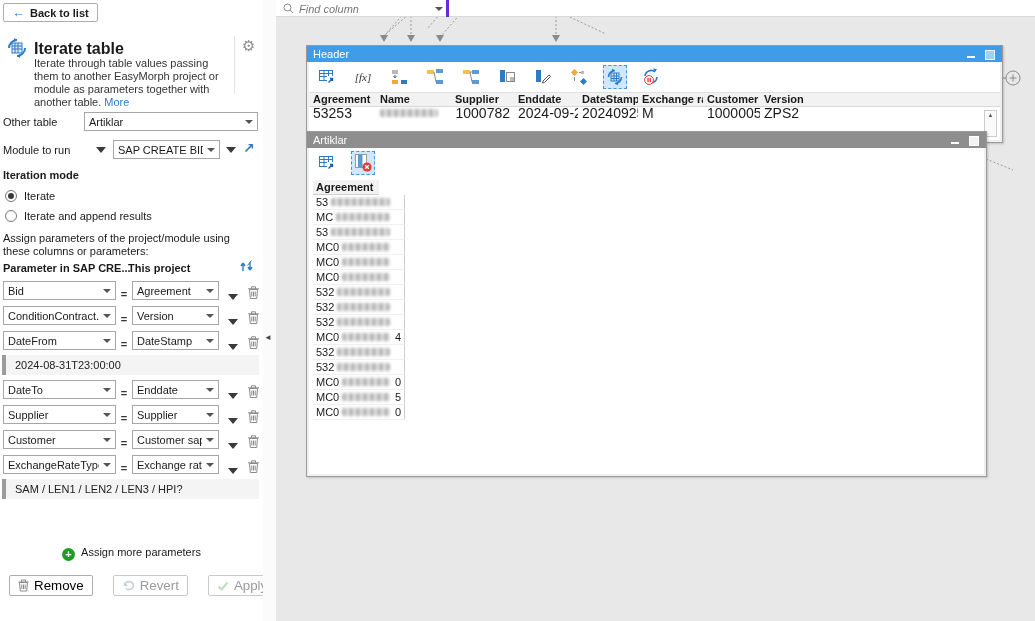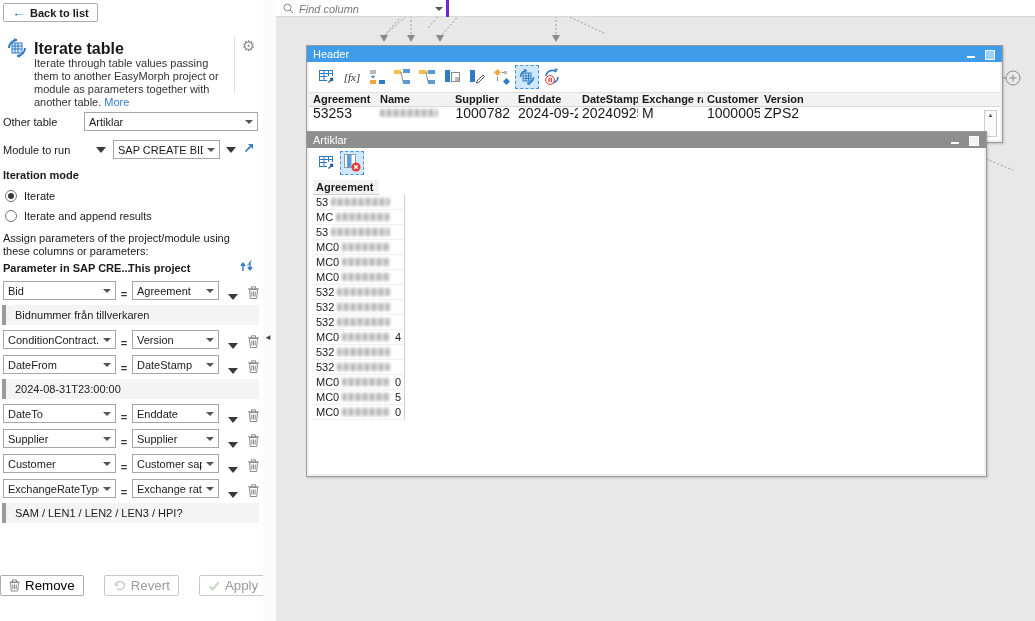--- a/index.html
+++ b/index.html
@@ -43,21 +43,21 @@
   #mappings{position:absolute;left:0;top:280px;width:263px}
   .map-row{display:flex;align-items:flex-end;height:20px;margin:0 0 5px 3px}
   .map-row .combo.c1{width:113px}
   .map-row .eq{width:16px;text-align:center;font-weight:bold;color:#333}
   .map-row .combo.c2{width:87px}
   .map-row .caret-sole{margin-left:9px}
   .map-row .trash{margin-left:9px;cursor:pointer;display:inline-flex}
   .comment{display:flex;align-items:center;height:20px;background:#f4f4f4;border-left:4px solid #9b9b9b;margin:0 4px 4px 2px;padding-left:9px;color:#222}
   #assign-more{position:absolute;left:0;top:546px;width:263px;text-align:center;cursor:pointer}
   #assign-more .plus{display:inline-flex;width:13px;height:13px;border-radius:50%;background:var(--green);color:#fff;font-weight:bold;font-size:11px;align-items:center;justify-content:center;margin-right:6px;vertical-align:-2px}
-  #footer-btns{position:absolute;left:0;top:575px;width:263px;display:flex;justify-content:space-between;gap:20px}
+  #footer-btns{position:absolute;left:9px;top:575px;width:263px;display:flex;justify-content:space-between;gap:20px}
   #footer-btns .btn{height:21px}
   .btn.disabled{color:#9a9a9a;border-color:#c9c9c9;cursor:default}
   .btn.disabled svg{opacity:.55}
   
   #canvas{position:absolute;left:276px;top:0;width:759px;height:621px;background:var(--canvas-bg)}
   #topbar{position:absolute;left:0;top:0;width:759px;height:17px;background:#fff;border-bottom:1px solid #d9d9d9;z-index:2}
   #find-wrap{position:absolute;left:0;top:0;width:173px;height:17px;border-right:3px solid #6d28d9;display:flex;align-items:center}
   #find-combo{display:flex;align-items:center;width:160px;margin-left:7px;cursor:text}
   #find-combo .ph{flex:1;font-style:italic;color:#777;margin-left:5px}
   #connectors{position:absolute;left:0;top:0;z-index:1;pointer-events:none}
@@ -67,21 +67,21 @@
   .wbtn{width:13px;height:11px;margin-left:6px;display:flex;align-items:flex-end;justify-content:center;cursor:pointer}
   .wbtn .minbar{width:8px;height:2px;background:#fff;margin-bottom:2px}
   .wbtn .maxbox{width:10px;height:10px;border:1px solid #fff}
   #header-window{left:30px;top:45px;width:697px;height:98px}
   #header-window .titlebar{background:var(--titlebar-active)}
   #header-window .maxbox{background:#9fd0f5;border-color:#eaf5fe}
   #artiklar-window{left:30px;top:131px;width:681px;height:346px}
   #artiklar-window .titlebar{background:var(--titlebar-inactive)}
   #artiklar-window .maxbox{background:#f2f2f2;border-color:#fff}
   .wbody{position:absolute;left:2px;right:2px;top:16px;bottom:2px;background:#fff;overflow:hidden}
-  .toolbar{display:flex;align-items:center;gap:1px;padding:3px 0 3px 6px;background:#fff}
+  .toolbar{display:flex;align-items:center;gap:12px;padding:3px 0 3px 6px;background:#fff}
   .tool{width:24px;height:24px;display:flex;align-items:center;justify-content:center;border:1px solid transparent;cursor:pointer}
   .tool.selected{background:var(--sel-bg);border:1px dashed #4a90d9}
   .fx{font-family:"Liberation Serif","DejaVu Serif",serif;font-style:italic;font-size:11px;color:#333;white-space:nowrap}
   
   #hw-table{border-top:1px solid #e0e0e0}
   #hw-head{display:flex;background:#f2f2f2;border-bottom:1px solid #d8d8d8;height:14px}
   #hw-head .hcell{font-weight:bold;padding:0 4px;font-size:11px;line-height:13px;white-space:nowrap;overflow:hidden}
   #hw-row{display:flex;height:14px}
   #hw-row .vcell{padding:0 4px;font-size:14px;line-height:13px;white-space:nowrap;overflow:hidden}
   .smudge{display:inline-block;height:8px;background:repeating-linear-gradient(90deg,#b5b5b5 0 4px,#e2e2e2 4px 7px);filter:blur(1.6px);border-radius:2px;vertical-align:1px}
@@ -170,23 +170,20 @@
           <span class="txt">Agreement</span>
           <span class="caret"></span>
         </div>
     <span class="caret-sole"></span>
     <span class="trash">
       <svg width="13" height="15" viewBox="0 0 13 15">
             <path d="M2.5 4.5h8l-.8 9H3.3z M1 3.8h11 M4.5 3.8V1.8h4v2 M4.8 6.5v5 M6.5 6.5v5 M8.2 6.5v5" stroke="#8a8a8a" fill="none"></path>
           </svg>
     </span>
   </div>
-  <div class="comment">
-        <span>Bidnummer från tillverkaren</span>
-      </div>
 
   <div class="map-row">
     <div class="combo c1">
           <span class="txt">ConditionContract...</span>
           <span class="caret"></span>
         </div>
     <span class="eq">=</span>
     <div class="combo c2">
           <span class="txt">Version</span>
           <span class="caret"></span>
@@ -289,20 +286,23 @@
       <svg width="13" height="15" viewBox="0 0 13 15">
             <path d="M2.5 4.5h8l-.8 9H3.3z M1 3.8h11 M4.5 3.8V1.8h4v2 M4.8 6.5v5 M6.5 6.5v5 M8.2 6.5v5" stroke="#8a8a8a" fill="none"></path>
           </svg>
     </span>
   </div>
   <div class="comment">
         <span>SAM / LEN1 / LEN2 / LEN3 / HPI?</span>
       </div>
 </div>
 
+  <div id="assign-more">
+    <span class="plus">+</span><span>Assign more parameters</span>
+  </div>
 
   <div id="footer-btns">
     <button class="btn">
       <svg width="11" height="13" viewBox="0 0 11 13">
           <path d="M1.5 3.5h8l-.8 8.5H2.3z M0.5 3h10 M3.5 3V1h4v2 M3.8 5.5v4.5 M5.5 5.5v4.5 M7.2 5.5v4.5" stroke="#8a8a8a" fill="none"></path>
         </svg>
       <span>Remove</span>
     </button>
     <button class="btn disabled">
       <svg width="13" height="11" viewBox="0 0 13 11">

